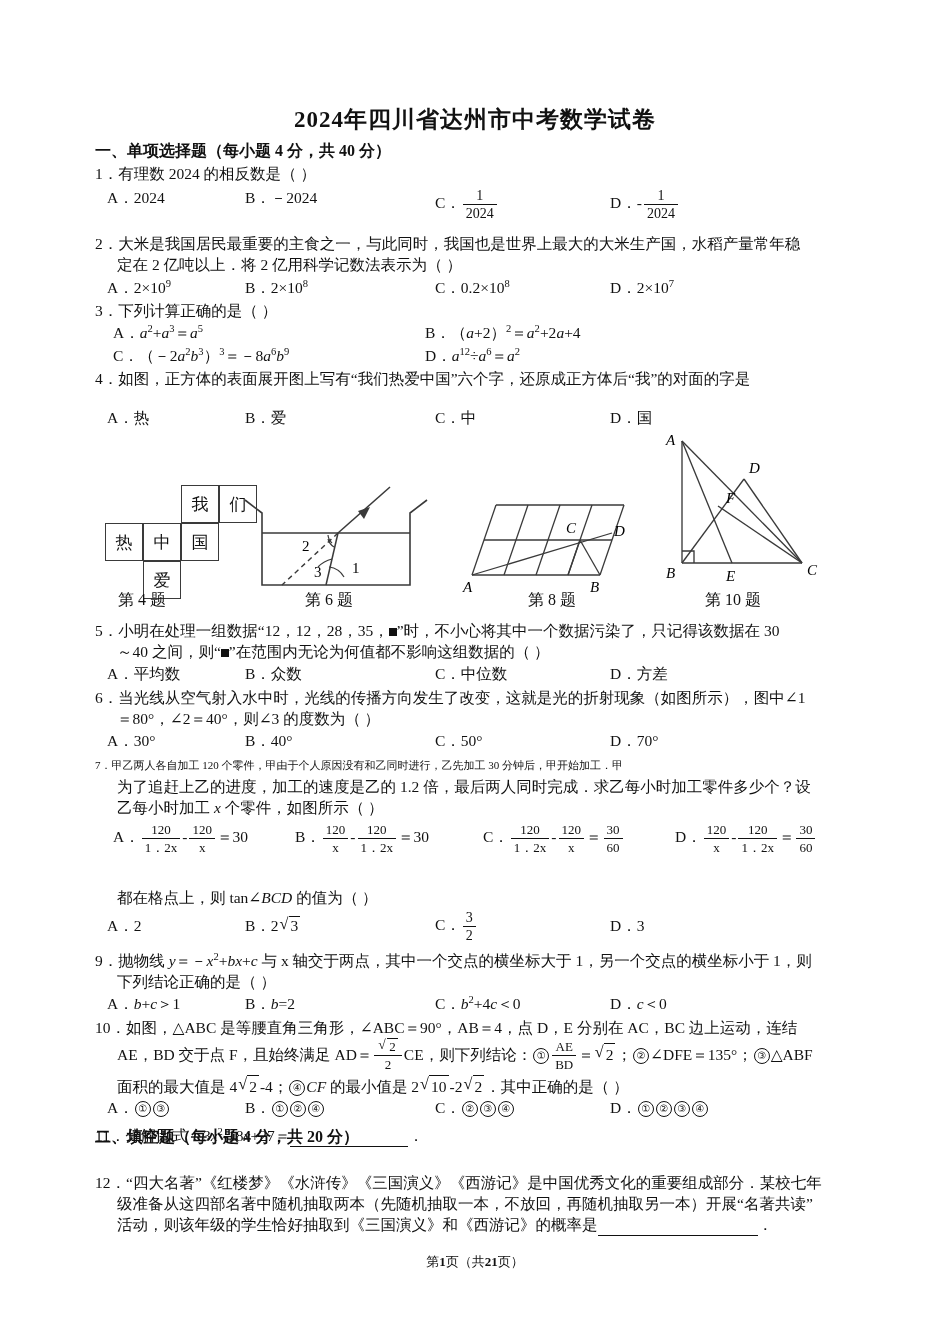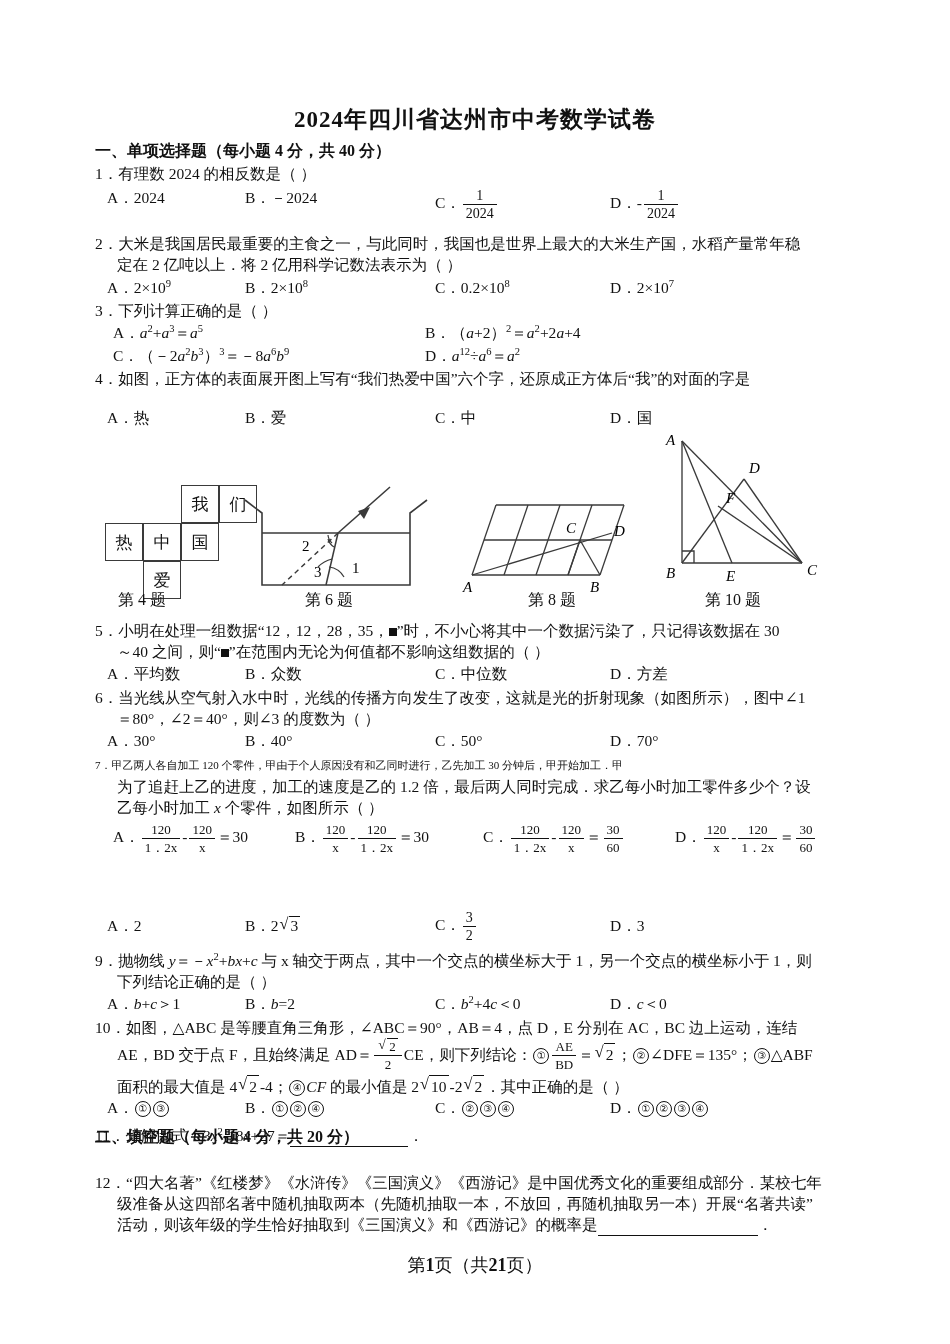--- a/index.html
+++ b/index.html
@@ -71,21 +71,21 @@
     box-sizing:border-box; background:#fff;
   }
 
   svg{ display:block; overflow:visible; }
   .lbl{ font-style:italic; font-family:"Liberation Serif","DejaVu Serif",serif; font-size:15px;}
   .numlbl{ font-family:"Liberation Serif","DejaVu Serif",serif; font-size:15px;}
 
   
   .footer{
     position:absolute; left:0; top:1253px; width:950px; text-align:center;
-    font-size:18px;
+    font-size:13px;
   }
   .footer b{ font-weight:bold; }
 </style>
 </head>
 <body>
 
 <div class="page">
 
   <div class="doc-title">2024年四川省达州市中考数学试卷</div>
 
@@ -272,20 +272,23 @@
       <span>B．</span><span class="frac sm"><span class="n">120</span><span class="d">x</span></span><span>-</span><span class="frac sm"><span class="n">120</span><span class="d">1．2x</span></span><span>＝30</span>
     </span>
     <span class="opt" style="left:388px; top:4px;">
       <span>C．</span><span class="frac sm"><span class="n">120</span><span class="d">1．2x</span></span><span>-</span><span class="frac sm"><span class="n">120</span><span class="d">x</span></span><span>＝</span><span class="frac sm"><span class="n">30</span><span class="d">60</span></span>
     </span>
     <span class="opt" style="left:580px; top:4px;">
       <span>D．</span><span class="frac sm"><span class="n">120</span><span class="d">x</span></span><span>-</span><span class="frac sm"><span class="n">120</span><span class="d">1．2x</span></span><span>＝</span><span class="frac sm"><span class="n">30</span><span class="d">60</span></span>
     </span>
   </div>
 
+  <div class="blk body-ind" style="left:95px; top:887px;">
+    <span>都在格点上，则 tan∠</span><i>BCD</i><span> 的值为（     ）</span>
+  </div>
   <div class="opts" style="top:910px; height:34px;">
     <span class="opt o1" style="top:6px;"><span>A．</span><span>2</span></span>
     <span class="opt o2" style="top:6px;"><span>B．</span><span>2</span><span class="rad"><span class="rb">3</span></span></span>
     <span class="opt o3" style="top:0px;"><span>C．</span><span class="frac"><span class="n">3</span><span class="d">2</span></span></span>
     <span class="opt o4" style="top:6px;"><span>D．</span><span>3</span></span>
   </div>
 
   <div class="blk" style="left:95px; top:950px;">
     <span>9．</span><span>抛物线 </span><i>y</i>＝－<i>x</i><sup>2</sup>+<i>bx</i>+<i>c</i><span> 与 x 轴交于两点，其中一个交点的横坐标大于 1，另一个交点的横坐标小于 1，则</span>
   </div>

